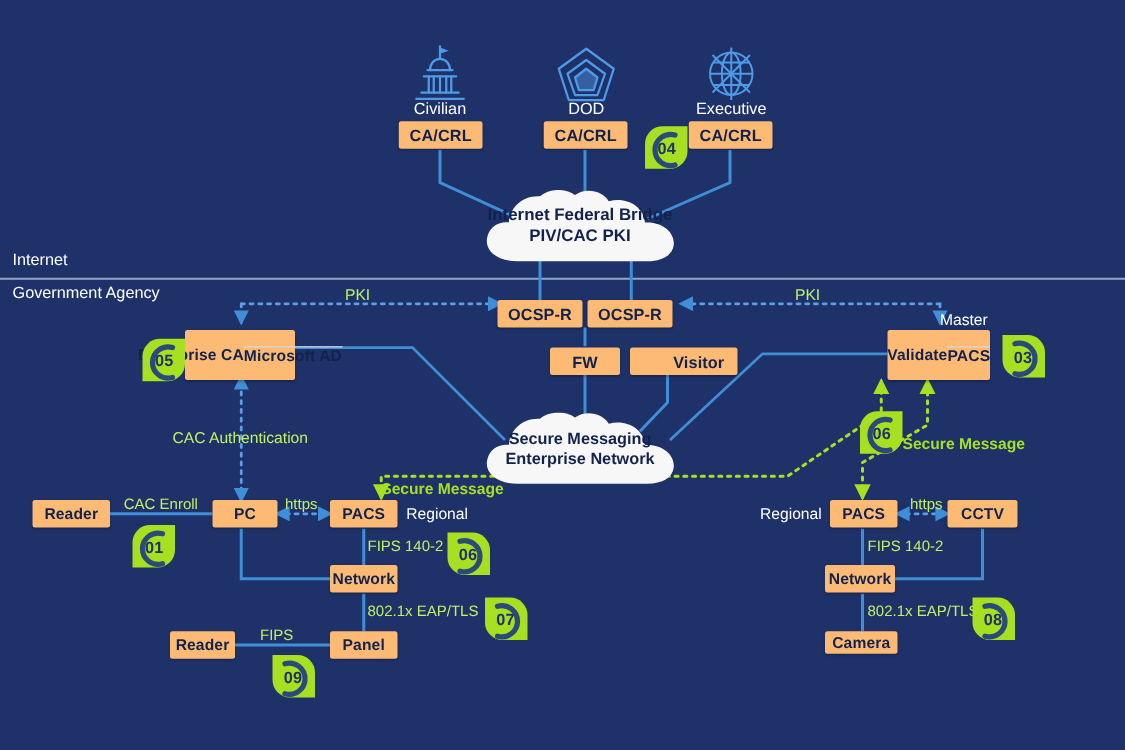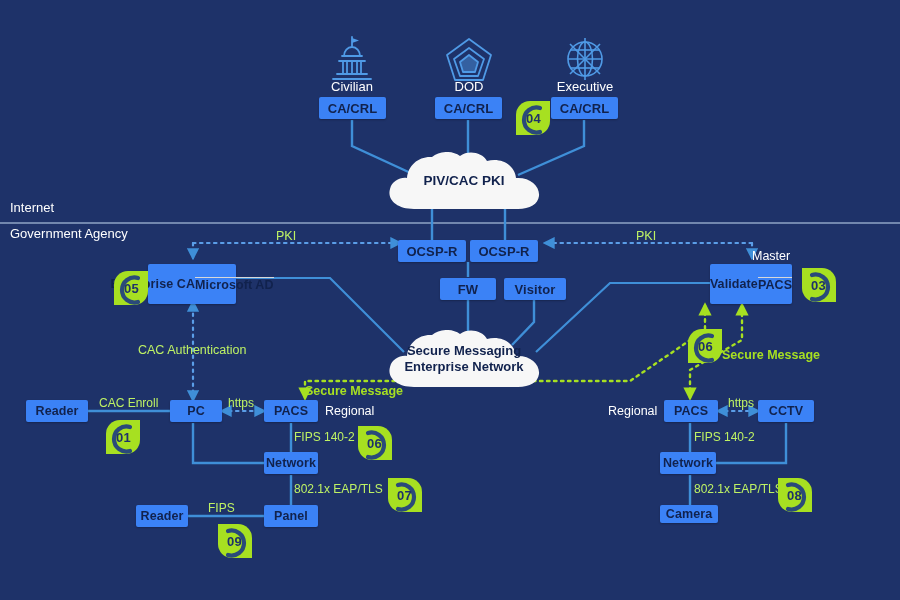--- a/index.html
+++ b/index.html
@@ -5,21 +5,21 @@
   html,body{margin:0;padding:0;background:#1e3269;}
   #stage{
     position:relative;width:900px;height:600px;overflow:hidden;
     background:#1e3269;
     font-family:"Liberation Sans", sans-serif;
   }
   #wires{position:absolute;inset:0;width:900px;height:600px;}
 
   
   .box{
-    position:absolute;background:#3b82f6;color:#11224d;
+    position:absolute;background:#fdba74;color:#11224d;
     font-weight:bold;text-align:center;
     border-radius:2px;display:flex;align-items:center;justify-content:center;
     white-space:nowrap;letter-spacing:.1px;
     box-shadow:0 1px 2px rgba(0,0,0,.25);
   }
   .box.stack{flex-direction:row;padding:0;}
   .box.stack > span{
     display:flex;align-items:center;justify-content:center;
     width:100%;flex:1;
   }
@@ -172,31 +172,32 @@
   <div class="box" style="left:435px;top:97px;width:67px;height:22px;font-size:13px;">CA/CRL</div>
   <div class="box" style="left:551px;top:97px;width:67px;height:22px;font-size:13px;">CA/CRL</div>
 
   <div class="cloud" style="left:384px;top:152px;width:160px;height:58px;">
     <svg viewBox="0 0 160 58" width="160" height="58">
       <path d="M30,57 C12,57 3,47 6,37 C8,29 16,25 23,26 C24,13 35,4 48,5
                C55,-1 68,-2 76,4 C84,-2 98,0 103,9 C117,5 131,13 132,26
                C146,25 156,34 155,44 C154,52 146,57 134,57 z" fill="#f7f7f7"></path>
     </svg>
     <div class="txt" style="font-size:13.5px;">
+      <div>Internet Federal Bridge</div>
       <div>PIV/CAC PKI</div>
     </div>
   </div>
 
   <div class="lbl sect" style="left:10px;top:200px;">Internet</div>
   <div class="lbl sect" style="left:10px;top:226px;">Government Agency</div>
 
   <div class="box" style="left:398px;top:240px;width:68px;height:22px;font-size:13px;">OCSP-R</div>
   <div class="box" style="left:470px;top:240px;width:68px;height:22px;font-size:13px;">OCSP-R</div>
   <div class="box" style="left:440px;top:278px;width:56px;height:22px;font-size:13px;">FW</div>
-  <div class="box" style="left:504px;top:278px;width:62px;height:22px;font-size:13px;">Visitor</div>
+  <div class="box" style="left:504px;top:278px;width:62px;height:22px;font-size:13px;padding-left:24px;">Visitor</div>
 
   <div class="lbl blue" style="left:276px;top:229px;font-size:12.5px;">PKI</div>
   <div class="lbl blue" style="left:636px;top:229px;font-size:12.5px;">PKI</div>
   <div class="lbl white" style="left:752px;top:249px;font-size:12.5px;text-align:center;">Master</div>
 
   <div class="box stack" style="left:148px;top:264px;width:88px;height:40px;font-size:12.5px;">
     <span>Enterprise CA</span>
     <span>Microsoft AD</span>
   </div>
 

